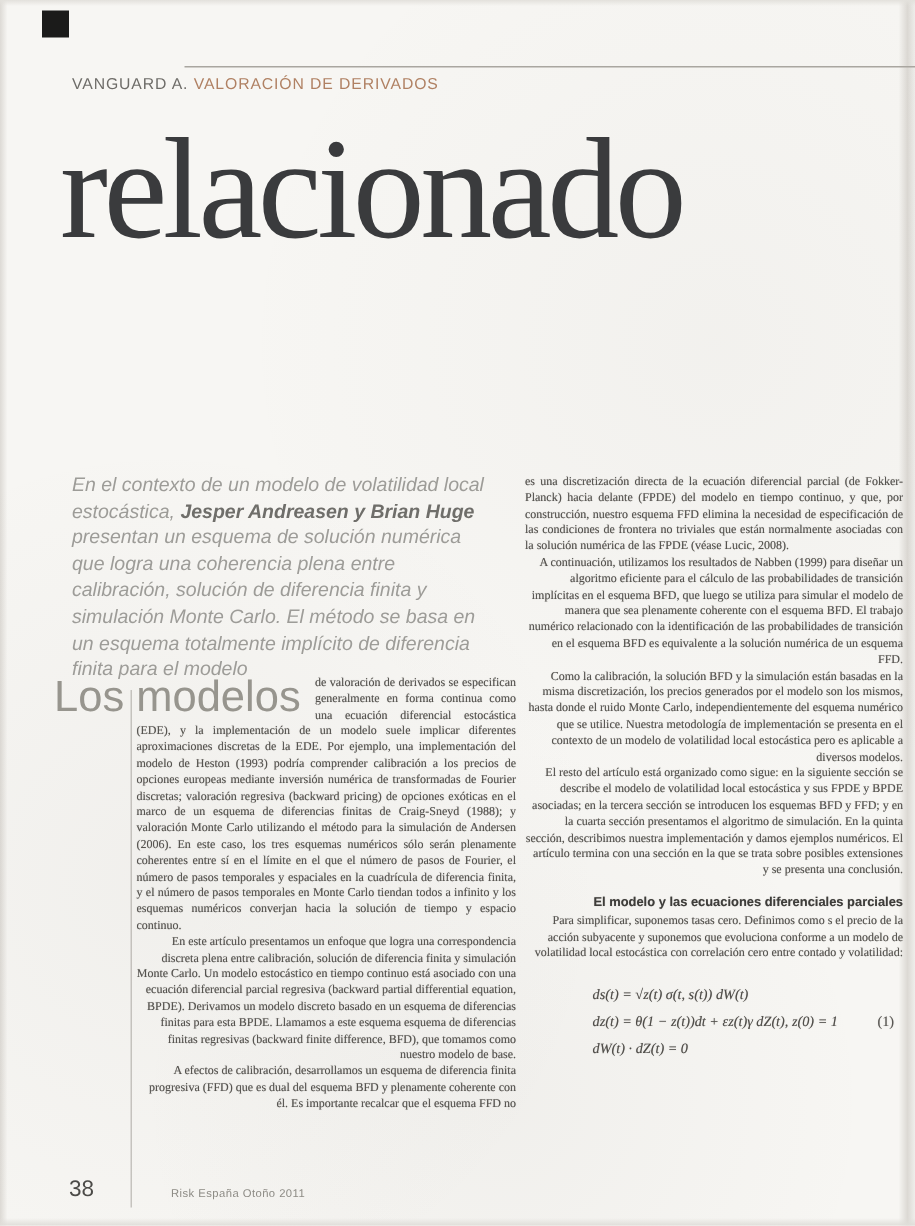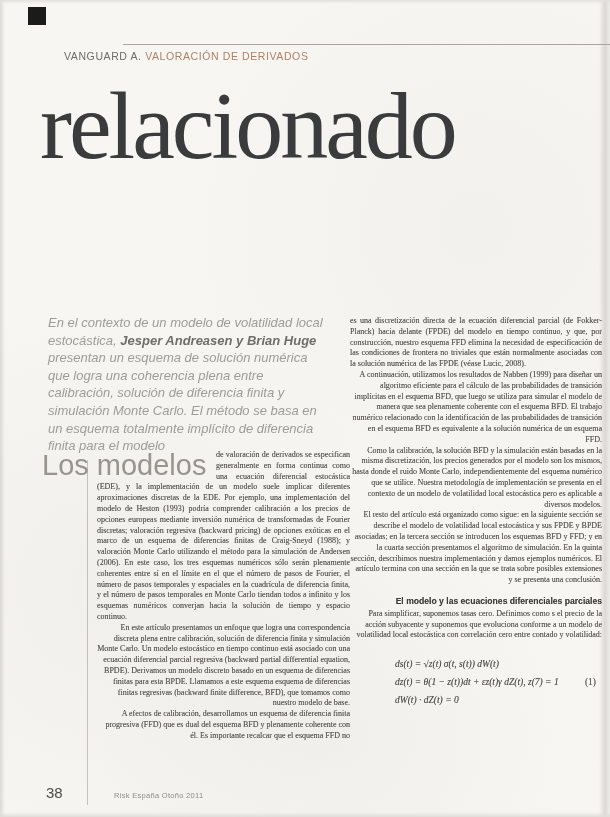--- a/index.html
+++ b/index.html
@@ -10,31 +10,31 @@
       radial-gradient(circle at 18% 72%, rgba(120,115,108,0.05), transparent 38%),
       radial-gradient(circle at 78% 28%, rgba(120,115,108,0.04), transparent 42%),
       radial-gradient(circle at 55% 90%, rgba(120,115,108,0.05), transparent 30%),
       linear-gradient(90deg,#dddad5 0px,#f7f6f3 5px,#f7f6f3 599px,#dcd9d4 605px,#efeeeb 610px),
       #f7f6f3;
   }
   .edge-top{position:absolute;left:0;top:0;width:610px;height:4px;background:linear-gradient(180deg,#e3e1dc,transparent);}
   .edge-bottom{position:absolute;left:0;bottom:0;width:610px;height:5px;background:linear-gradient(0deg,#e0ded9,transparent);}
   .reg-mark{position:absolute;left:28px;top:7px;width:18px;height:18px;background:#1b1b1a;}
   .header-rule{position:absolute;left:123px;top:44px;width:487px;height:1px;background:#a9a6a0;}
-  .kicker{position:absolute;left:48px;top:50px;font-family:"Liberation Sans",sans-serif;font-size:10.5px;letter-spacing:0.6px;white-space:nowrap;margin-left:16px;}
+  .kicker{position:absolute;left:48px;top:50px;font-family:"Liberation Sans",sans-serif;font-size:10.5px;letter-spacing:0.6px;white-space:nowrap;}
   .kicker .k-left{color:#6e6c68;}
   .kicker .k-right{color:#b08163;}
   .headline{position:absolute;left:40px;top:78px;width:560px;font-family:"Liberation Serif",serif;font-weight:400;color:#3a3b3d;font-size:96px;line-height:95px;letter-spacing:-3px;}
   .standfirst{position:absolute;left:48px;top:314px;width:284px;font-family:Liberation Sans, sans-serif;font-style:italic;font-size:13px;line-height:17.6px;color:#9d9c98;}
   .standfirst .authors{color:#6f6e6a;font-weight:bold;}
   .crease{position:absolute;left:87px;top:460px;width:1px;height:345px;background:rgba(140,136,128,0.45);}
   .col{position:absolute;text-align:justify;font-size:8px;line-height:10.8px;color:#55534f;text-shadow:0 0 0.5px rgba(85,82,78,0.55);}
   .col p{margin:0;}
   .col p + p{text-indent:9px;text-align:right;}
-  .left-col{left:97px;top:450px;width:253px;}
+  .left-col{left:91px;top:450px;width:253px;}
   .right-col{left:350px;top:316px;width:252px;}
   .lead-heading{
     float:left;width:168px;margin-left:-55px;margin-right:6px;height:30px;
     font-family:"Liberation Sans",sans-serif;font-size:29px;line-height:30px;
     color:#97958e;text-shadow:none;text-indent:0;white-space:nowrap;letter-spacing:0;
   }
   .subheading{font-family:"Liberation Sans",sans-serif;font-weight:bold;font-size:8.6px;color:#3e3d3a;margin:10px 0 2px 0 !important;text-indent:0 !important;text-align:left;}
   .no-indent{text-indent:0 !important;}
   .equations{margin-top:14px;padding-left:45px;padding-right:6px;font-style:italic;font-size:9.5px;line-height:18px;text-align:left;color:#504e4a;}
   .eq-line{position:relative;white-space:nowrap;}
@@ -75,21 +75,21 @@
 
   <div class="col right-col">
     <p class="no-indent">es una discretización directa de la ecuación diferencial parcial (de Fokker-Planck) hacia delante (FPDE) del modelo en tiempo continuo, y que, por construcción, nuestro esquema FFD elimina la necesidad de especificación de las condiciones de frontera no triviales que están normalmente asociadas con la solución numérica de las FPDE (véase Lucic, 2008).</p>
     <p>A continuación, utilizamos los resultados de Nabben (1999) para diseñar un algoritmo eficiente para el cálculo de las probabilidades de transición implícitas en el esquema BFD, que luego se utiliza para simular el modelo de manera que sea plenamente coherente con el esquema BFD. El trabajo numérico relacionado con la identificación de las probabilidades de transición en el esquema BFD es equivalente a la solución numérica de un esquema FFD.</p>
     <p>Como la calibración, la solución BFD y la simulación están basadas en la misma discretización, los precios generados por el modelo son los mismos, hasta donde el ruido Monte Carlo, independientemente del esquema numérico que se utilice. Nuestra metodología de implementación se presenta en el contexto de un modelo de volatilidad local estocástica pero es aplicable a diversos modelos.</p>
     <p>El resto del artículo está organizado como sigue: en la siguiente sección se describe el modelo de volatilidad local estocástica y sus FPDE y BPDE asociadas; en la tercera sección se introducen los esquemas BFD y FFD; y en la cuarta sección presentamos el algoritmo de simulación. En la quinta sección, describimos nuestra implementación y damos ejemplos numéricos. El artículo termina con una sección en la que se trata sobre posibles extensiones y se presenta una conclusión.</p>
     <p class="subheading">El modelo y las ecuaciones diferenciales parciales</p>
     <p class="no-indent">Para simplificar, suponemos tasas cero. Definimos como s el precio de la acción subyacente y suponemos que evoluciona conforme a un modelo de volatilidad local estocástica con correlación cero entre contado y volatilidad:</p>
     <div class="equations">
       <div class="eq-line">ds(t) = √z(t) σ(t, s(t)) dW(t)</div>
-      <div class="eq-line"><span>dz(t) = θ(1 − z(t))dt + εz(t)γ dZ(t),  z(7) = 1</span><span class="eq-label">(1)</span></div>
+      <div class="eq-line"><span>dz(t) = θ(1 − z(t))dt + εz(t)γ dZ(t),  z(0) = 1</span><span class="eq-label">(1)</span></div>
       <div class="eq-line">dW(t) · dZ(t) = 0</div>
     </div>
   </div>
 
   <div class="footer-num">38</div>
   <div class="footer-journal">Risk España Otoño 2011</div>
 
 </div>
 
 </body></html>

